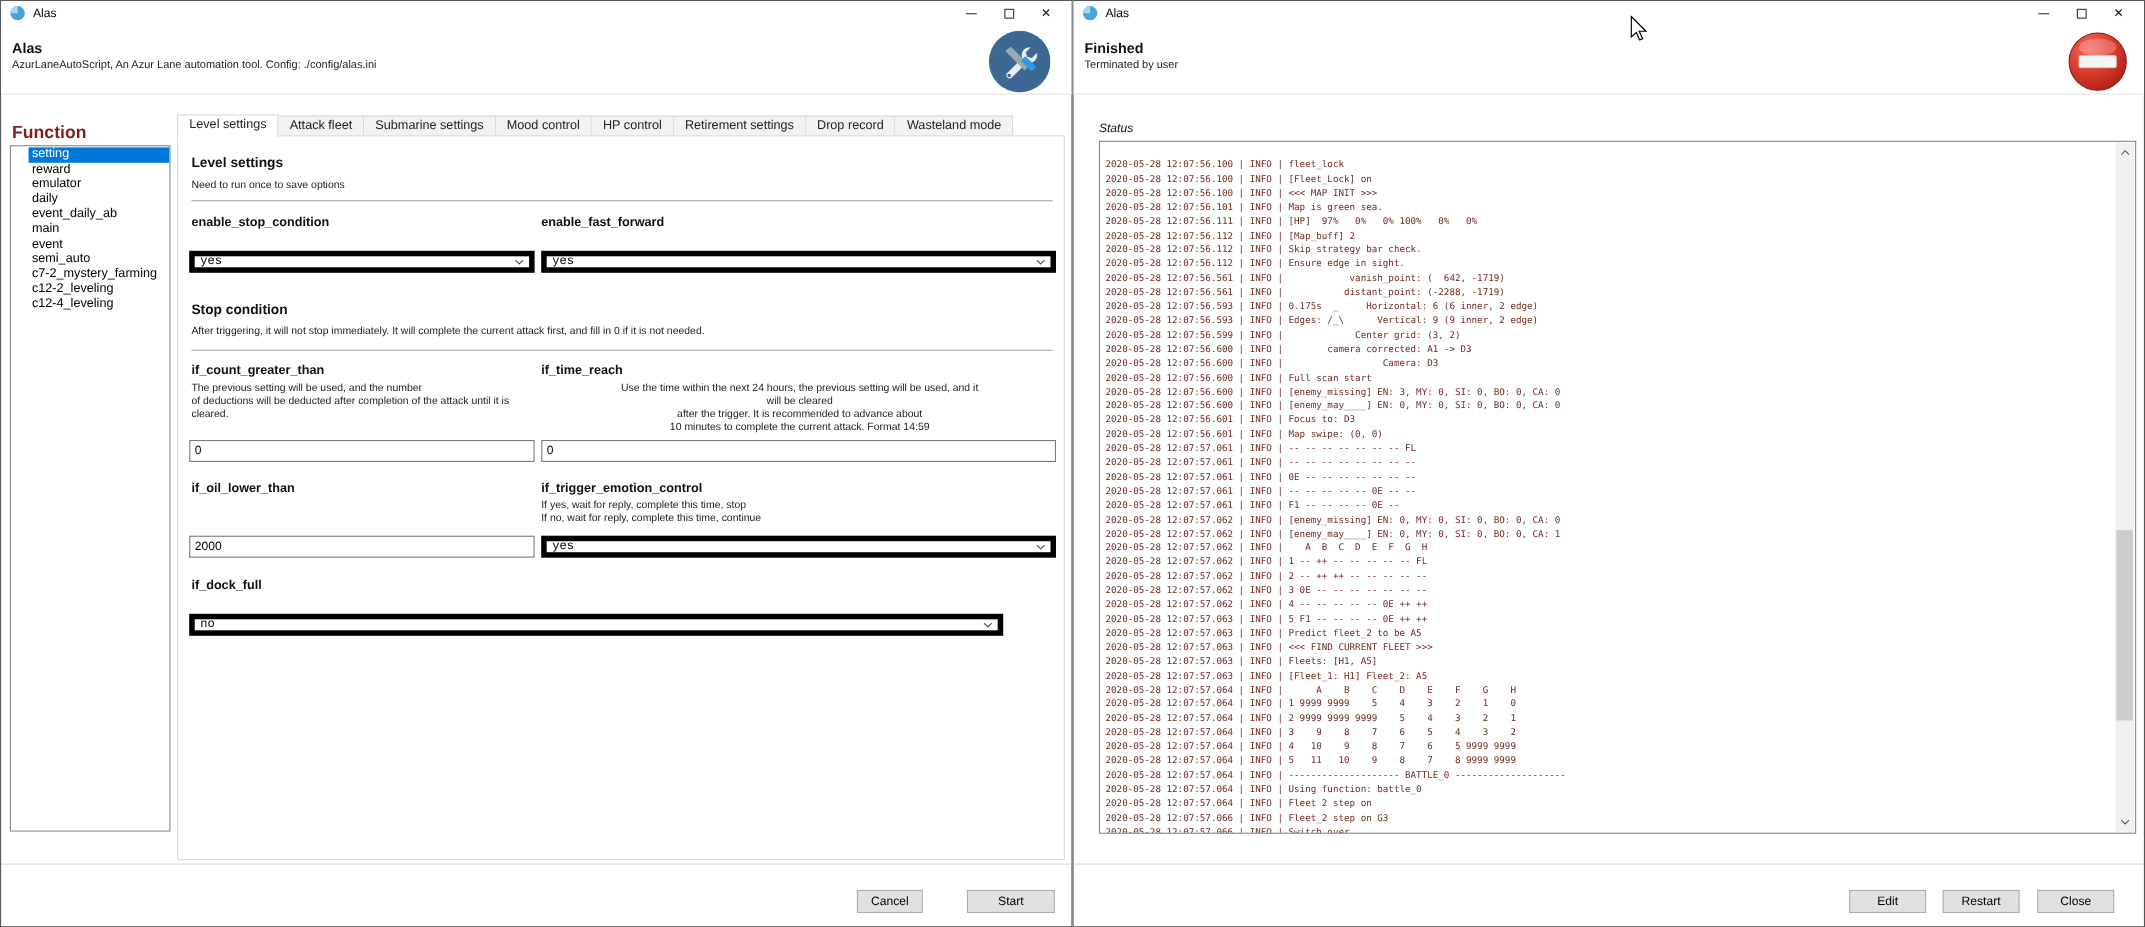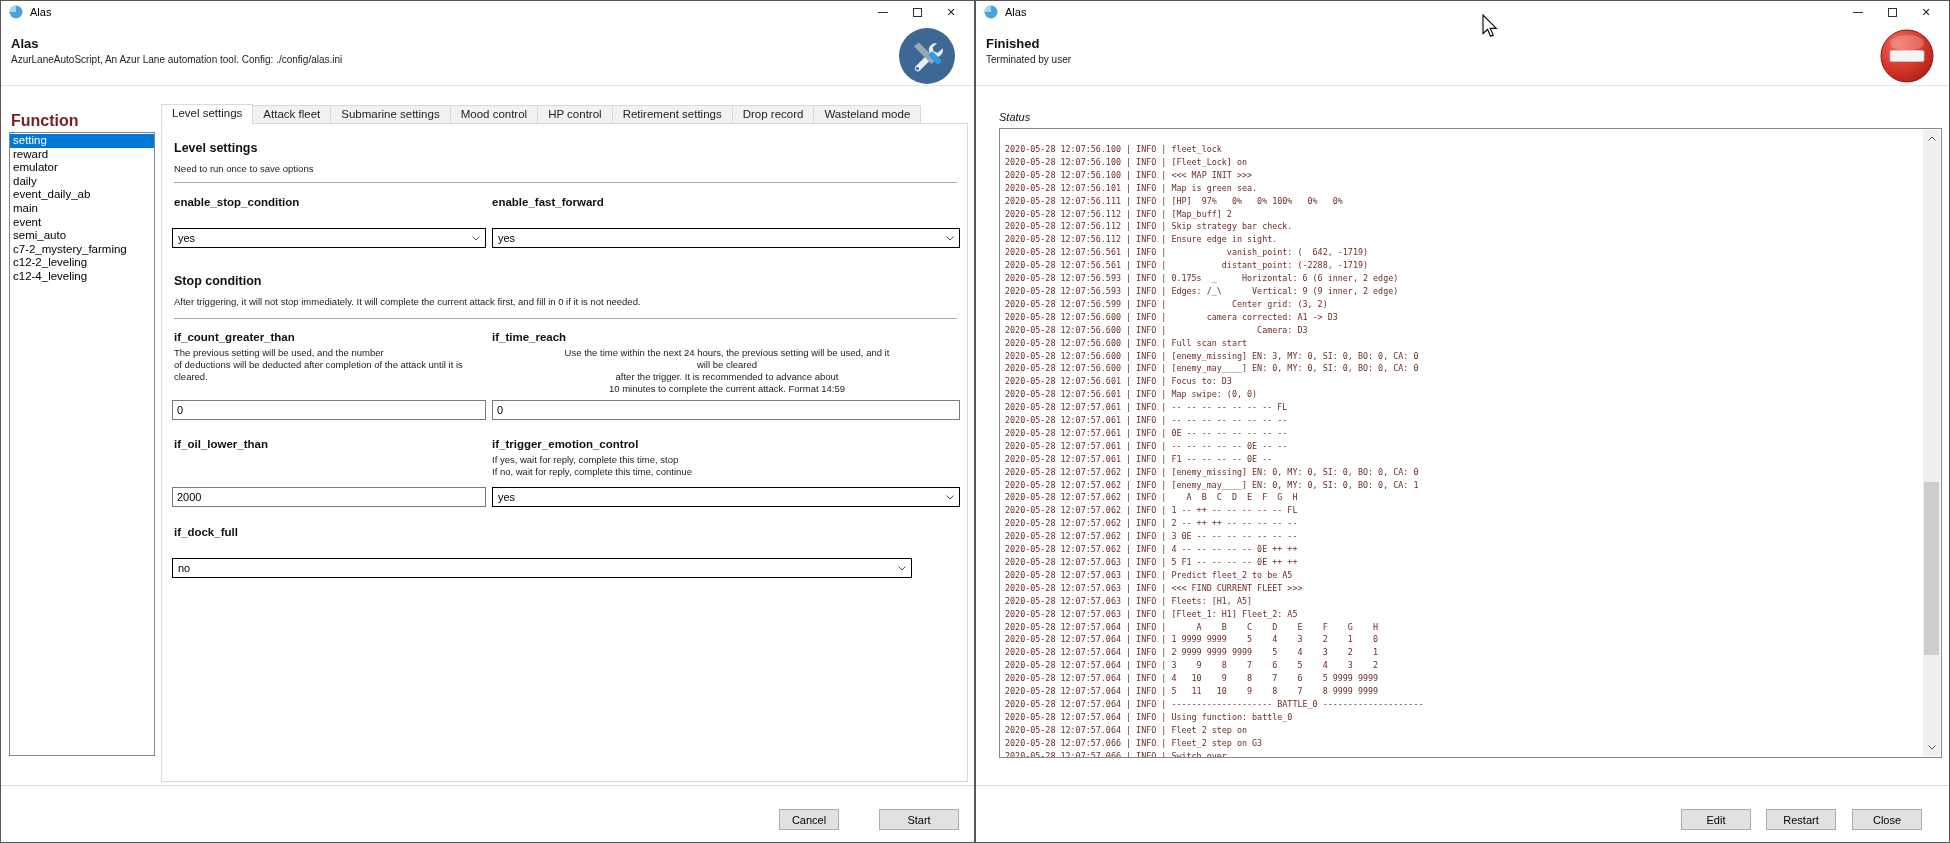--- a/index.html
+++ b/index.html
@@ -22,38 +22,38 @@
   
   .apphdr { position:absolute; top:22px; left:0; right:0; height:63px; border-bottom:1px solid #e3e3e3; background:#fff; }
   .apphdr-title { position:absolute; left:10px; top:13px; font-size:13px; font-weight:bold; color:#111; }
   .apphdr-sub { position:absolute; left:10px; top:31px; font-size:10px; color:#222; }
   .badge { position:absolute; top:5px; width:56px; height:56px; }
   .badge.tools { left:898px; }
   .badge.stop { left:903px; }
 
   
   .sb-label { position:absolute; left:10px; top:111px; font-size:16px; font-weight:bold; color:#7f1d1d; }
-  .listbox { position:absolute; left:8px; top:131px; width:146px; height:624px; background:#fff; border:1px solid #828790; overflow:hidden; padding-top:1px; }
+  .listbox { position:absolute; left:8px; top:131px; width:146px; height:624px; background:#fff; border:1px solid #828790; overflow:hidden; padding-top:1px;padding-left:16px; }
   .li { font-size:11.5px; line-height:13.6px; padding-left:3px; color:#000; white-space:nowrap; cursor:default; }
   .li.selected { background:#0078d7; color:#fff; }
 
   
   .tabs { position:absolute; left:160px; top:104px; height:19px; display:flex; align-items:flex-end; }
   .tab { font-size:11.5px; color:#222; background:#f2f2f2; border:1px solid #d9d9d9; border-left:none; padding:2px 10px 3px 10px; height:19px; white-space:nowrap; cursor:default; }
   .tab:first-child { border-left:1px solid #d9d9d9; }
   .tab.active { background:#fff; height:21px; margin-bottom:-1px; border-bottom:1px solid #fff; position:relative; z-index:2; }
 
   .tabpanel { position:absolute; left:160px; top:122px; width:807px; height:659px; background:#fff; border:1px solid #d9d9d9; }
   .fp { position:absolute; }
   .f-heading { font-size:12.5px; font-weight:bold; color:#111; }
   .f-desc { font-size:9.5px; color:#222; white-space:pre-line; line-height:12px; }
   .f-label { font-size:11.5px; font-weight:bold; color:#111; }
   .hr { border-top:1px solid #a9a9a9; height:0; }
   .tin { position:absolute; height:20px; border:1px solid #7a7a7a; background:#fff; font-size:11px; font-family:"Liberation Sans",sans-serif; padding:0 4px; color:#000; }
-  .combo { position:absolute; height:20px; border:1px solid #000000; background:#fff; display:flex; align-items:center; cursor:default; }
+  .combo { position:absolute; height:20px; border:5px solid #000000; background:#fff; display:flex; align-items:center; cursor:default;font-family:Liberation Mono, monospace; }
   .combo-val { font-size:11px; color:#000; padding-left:5px; flex:1; }
   .combo-arrow { width:18px; display:flex; align-items:center; justify-content:center; }
 
   
   .footline { position:absolute; left:0; right:0; top:784px; border-top:1px solid #d9d9d9; }
   .btn { position:absolute; top:808px; height:21px; background:#e1e1e1; border:1px solid #adadad; font-size:11px; font-family:"Liberation Sans",sans-serif; color:#000; cursor:default; }
 
   
   .status-label { position:absolute; left:23px; top:110px; font-size:11px; color:#111;font-style:italic; }
   .logbox { position:absolute; left:23px; top:127px; width:943px; height:630px; border:1px solid #828790; background:#fff; overflow:hidden; }

